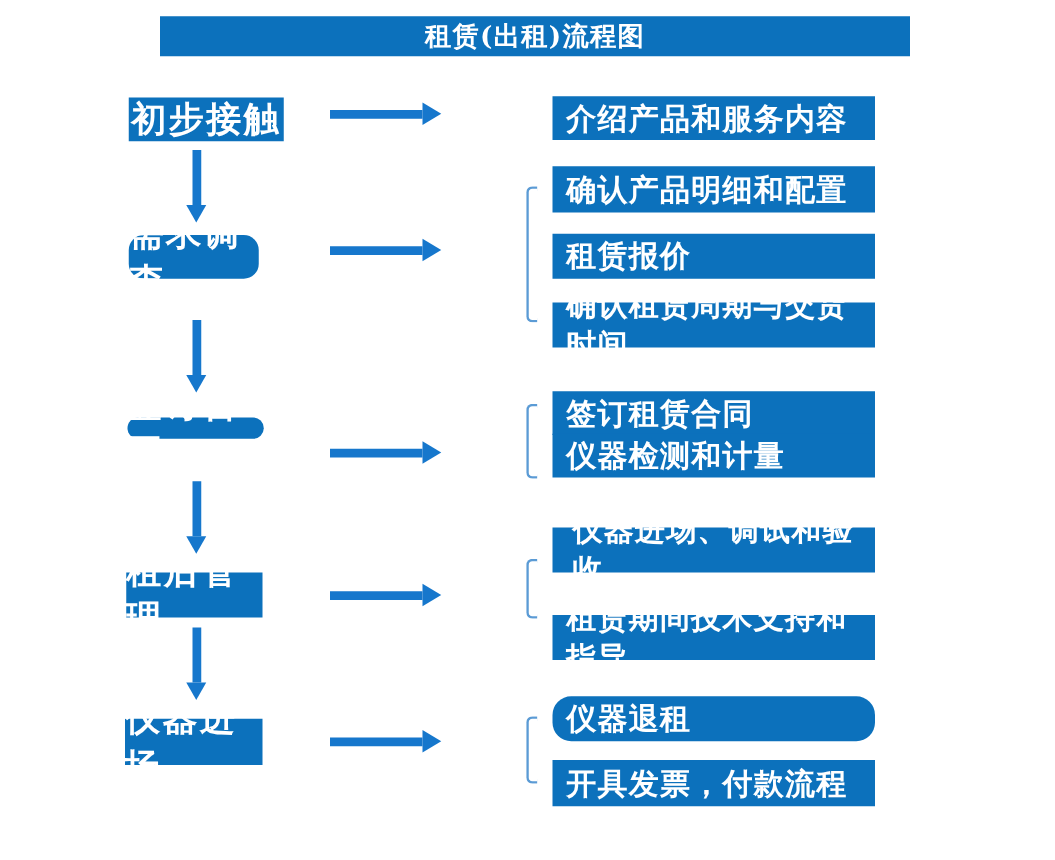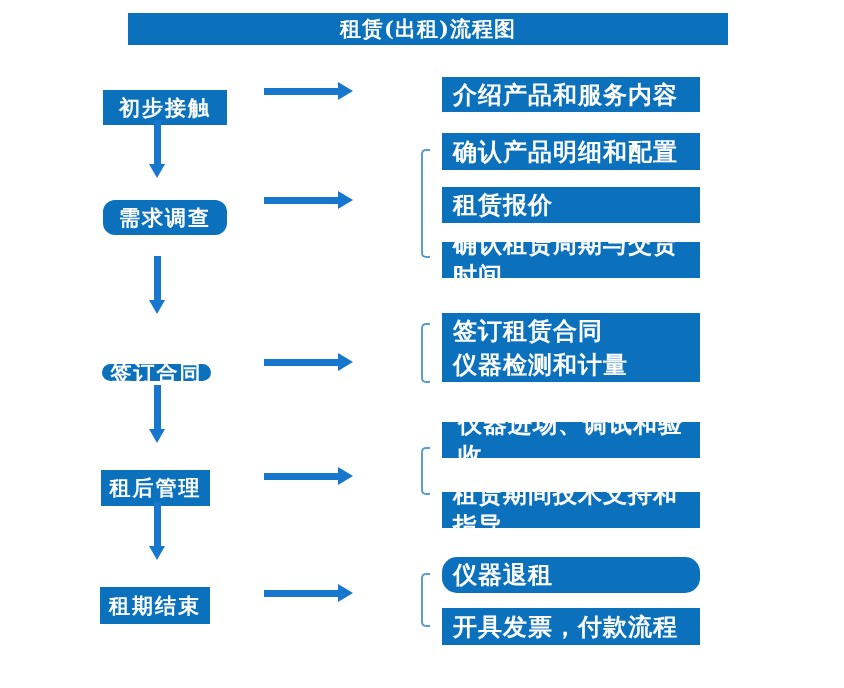--- a/index.html
+++ b/index.html
@@ -20,21 +20,21 @@
   }
   .titlebar{
     position:absolute;left:100px;top:13px;width:600px;height:32px;
     background:var(--box);color:var(--text);
     display:flex;align-items:center;justify-content:center;
     font-size:21px;font-weight:bold;letter-spacing:1px;margin-left:28px;
   }
   .stage-box{
     position:absolute;background:var(--box);color:var(--text);
     display:flex;align-items:center;justify-content:center;
-    font-size:21px;font-weight:bold;letter-spacing:2px;margin-top:12px;
+    font-size:28px;font-weight:bold;letter-spacing:2px;
   }
   .output-box{
     position:absolute;left:442px;width:258px;height:35px;
     background:var(--box);color:var(--text);
     display:flex;align-items:center;
     padding-left:11px;
     font-size:24px;font-weight:bold;letter-spacing:1px;
   }
   .harrow{
     position:absolute;left:264px;width:89px;height:18px;
@@ -71,31 +71,31 @@
 
 <div class="canvas">
 
   <div class="titlebar">
     <span>租赁(出租)流程图</span>
   </div>
 
   <div class="stage-box" style="left:103px;top:78px;width:124px;height:35px;">
     <span>初步接触</span>
   </div>
-  <div class="stage-box" style="left:103px;top:188px;width:124px;height:35px;border-radius:12px;">
+  <div class="stage-box" style="left:103px;top:188px;width:104px;height:35px;border-radius:12px;">
     <span>需求调查</span>
   </div>
-  <div class="stage-box" style="left:102px;top:352px;width:109px;height:17px;border-radius:15px;">
+  <div class="stage-box" style="left:102px;top:334px;width:109px;height:17px;border-radius:15px;">
     <span>签订合同</span>
   </div>
   <div class="stage-box" style="left:101px;top:458px;width:109px;height:36px;">
     <span>租后管理</span>
   </div>
   <div class="stage-box" style="left:100px;top:575px;width:110px;height:37px;">
-    <span>租期结束</span>
+    <span>仪器进场</span>
   </div>
 
   <div class="varrow" style="top:120px;">
     <div class="shaft"></div>
     <div class="head"></div>
   </div>
   <div class="varrow" style="top:256px;">
     <div class="shaft"></div>
     <div class="head"></div>
   </div>

